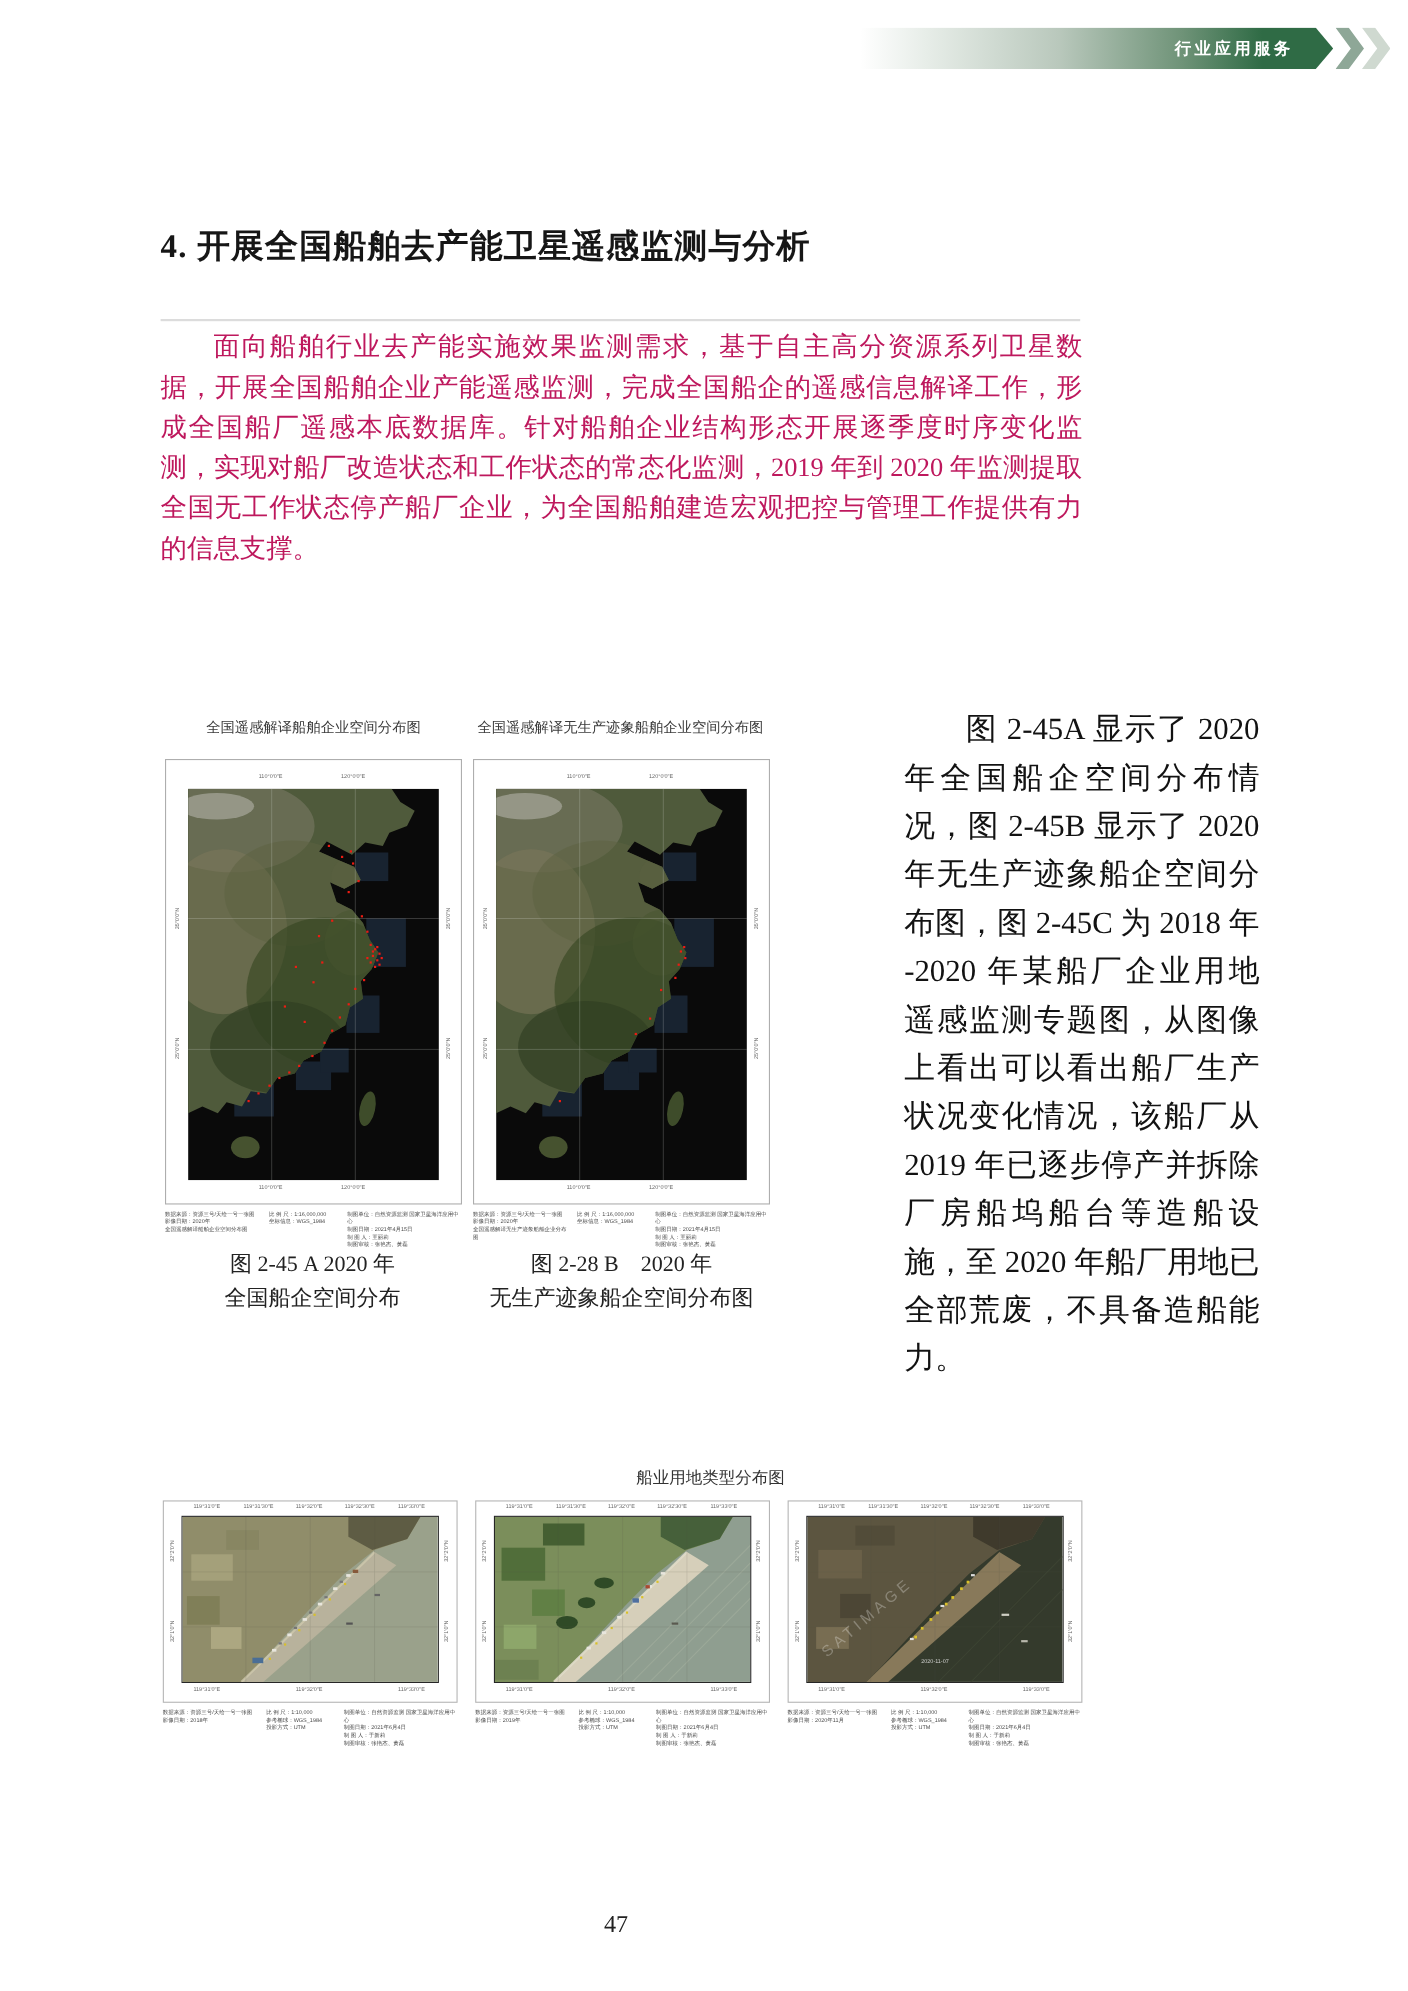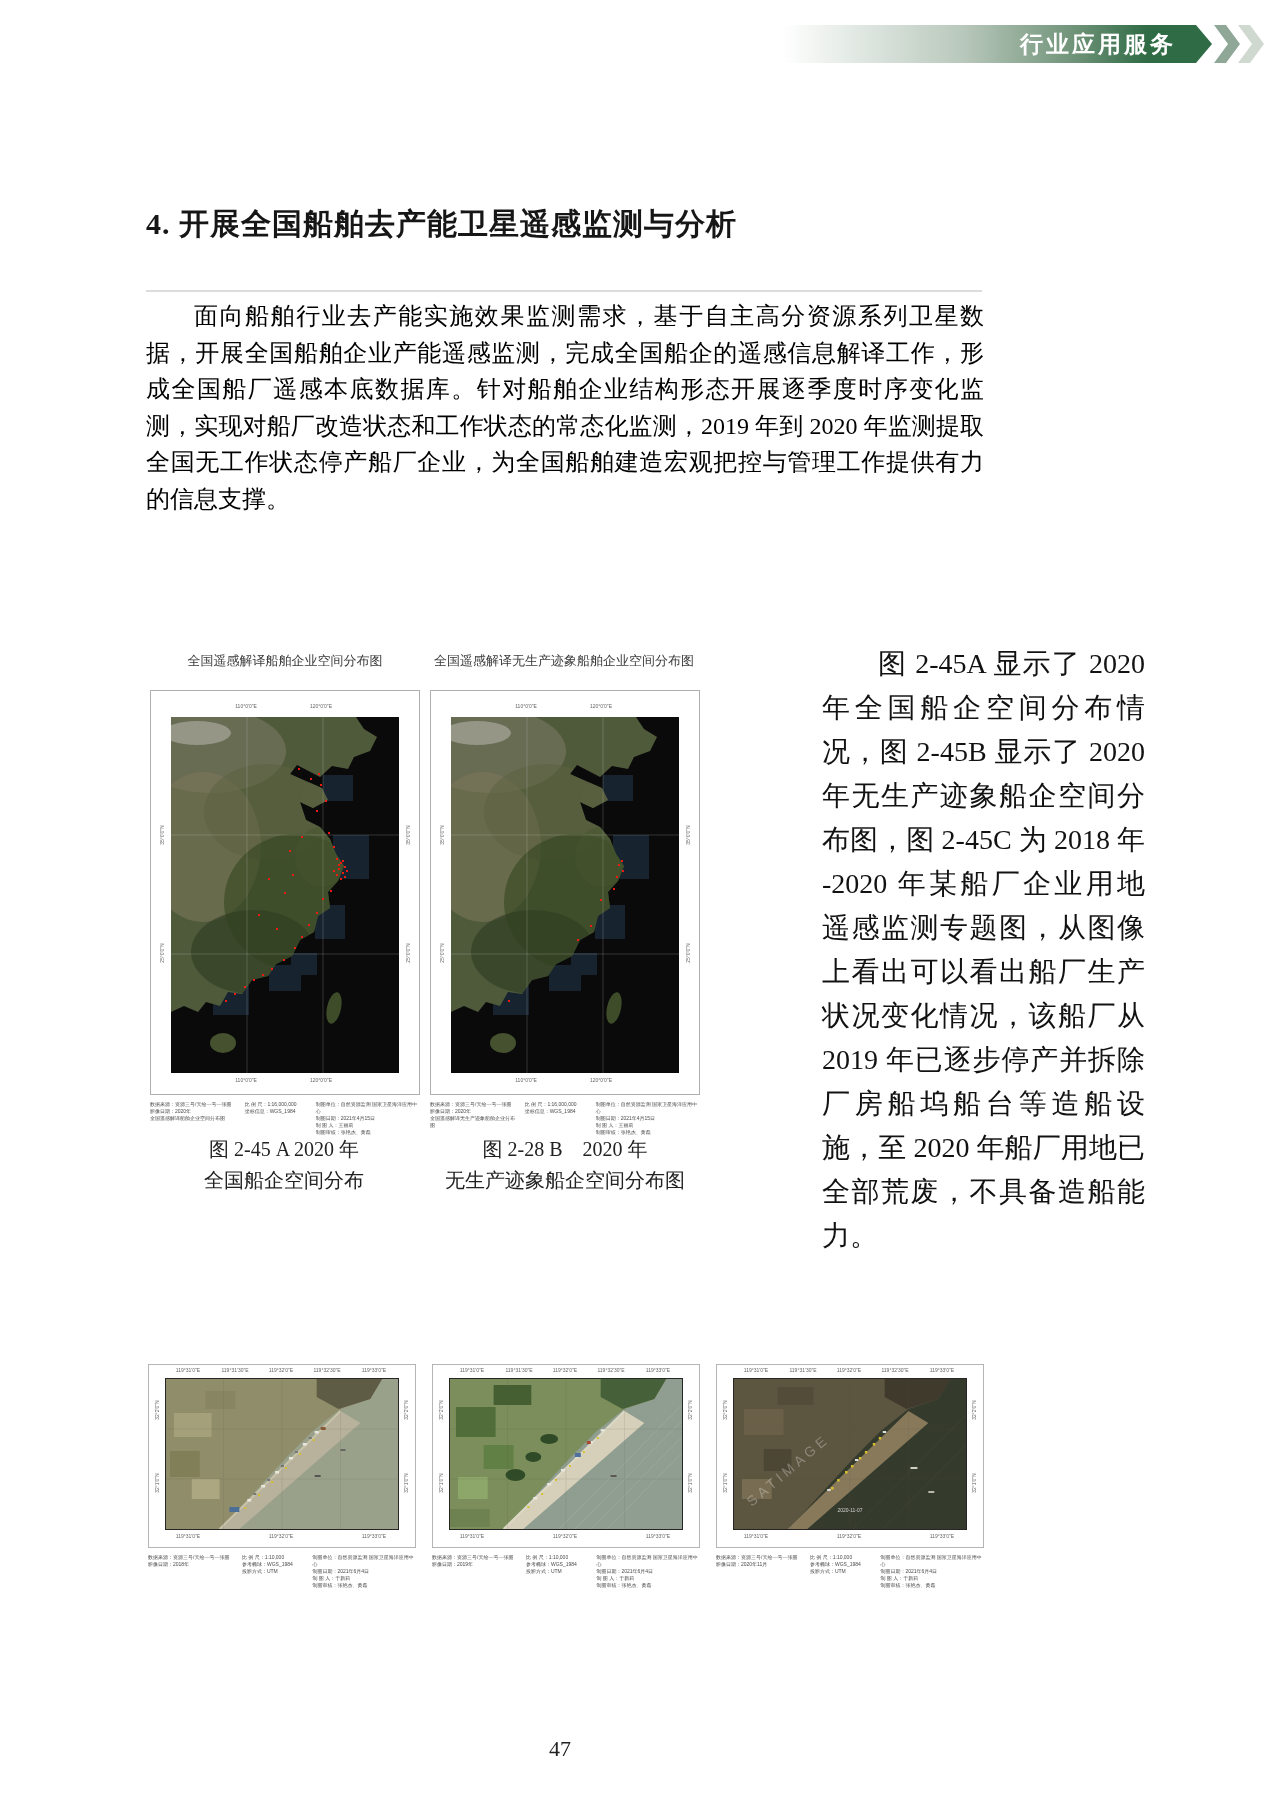--- a/index.html
+++ b/index.html
@@ -9,30 +9,30 @@
   }
   
   .header-bar{
     position:absolute;left:782px;top:25px;width:430px;height:38px;
     background:linear-gradient(90deg,rgba(255,255,255,0) 0%,#e7ede8 14%,#b9c8bc 42%,#6f9378 68%,#2f6b45 85%,#2f6b45 100%);
     clip-path:polygon(0 0,calc(100% - 16px) 0,100% 50%,calc(100% - 16px) 100%,0 100%);
     display:flex;align-items:center;justify-content:flex-end;
   }
   .header-bar span{
     font-family:Liberation Mono, monospace;font-weight:bold;
-    color:#ffffff;font-size:23px;letter-spacing:3px;padding-right:36px;
+    color:#ffffff;font-size:15px;letter-spacing:3px;padding-right:36px;
   }
   .chev{position:absolute;top:25px;width:26px;height:38px;
     clip-path:polygon(0 0,46% 0,100% 50%,46% 100%,0 100%,54% 50%);}
   
   .sec-title{position:absolute;left:146px;top:204px;width:900px;font-weight:bold;
     font-size:30px;color:#161616;letter-spacing:1px;}
   .h-rule{position:absolute;left:146px;top:290px;width:836px;height:2px;background:#dcdcdc;}
   .body-par{position:absolute;left:146px;top:298px;width:838px;font-size:24px;
-    line-height:36.5px;color:#000000;text-align:justify;text-indent:2em;}
+    line-height:36.5px;color:#be185d;text-align:justify;text-indent:2em;}
   
   .map-title{position:absolute;font-family:"Liberation Sans","DejaVu Sans",sans-serif;
     font-size:13px;color:#3a3a3a;text-align:center;white-space:nowrap;}
   .sheet{position:absolute;background:#fff;border:1px solid #aeaeae;}
   .plot{position:absolute;}
   .plot svg{display:block;width:100%;height:100%;}
   .tick{position:absolute;font-family:"Liberation Sans","DejaVu Sans",sans-serif;
     font-size:5px;color:#666;white-space:nowrap;}
   .th{transform:translateX(-50%);}
   .tv{transform:translate(-50%,-50%) rotate(-90deg);}
@@ -242,20 +242,21 @@
       <div>制图审核：张艳杰、黄磊</div>
     </div>
   </div>
   <div class="caption" style="left:420px;top:1134px;width:290px">
     <div>图 2-28 B　2020 年</div>
     <div>无生产迹象船企空间分布图</div>
   </div>
 
   <div class="side-par">图 2-45A 显示了 2020 年全国船企空间分布情况，图 2-45B 显示了 2020 年无生产迹象船企空间分布图，图 2-45C 为 2018 年 -2020 年某船厂企业用地遥感监测专题图，从图像上看出可以看出船厂生产状况变化情况，该船厂从 2019 年已逐步停产并拆除厂房船坞船台等造船设施，至 2020 年船厂用地已全部荒废，不具备造船能力。</div>
 
+  <div class="figc-title">船业用地类型分布图</div>
 
   <div class="panel" style="left:148px">
     <span class="tick th" style="left:39px;top:2px">119°31'0"E</span>
     <span class="tick th" style="left:86px;top:2px">119°31'30"E</span>
     <span class="tick th" style="left:132px;top:2px">119°32'0"E</span>
     <span class="tick th" style="left:178px;top:2px">119°32'30"E</span>
     <span class="tick th" style="left:225px;top:2px">119°33'0"E</span>
     <span class="tick th" style="left:39px;top:168px">119°31'0"E</span>
     <span class="tick th" style="left:132px;top:168px">119°32'0"E</span>
     <span class="tick th" style="left:225px;top:168px">119°33'0"E</span>

